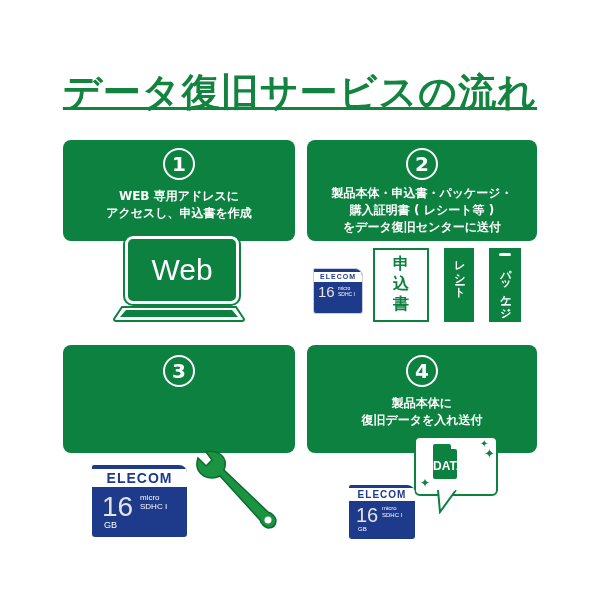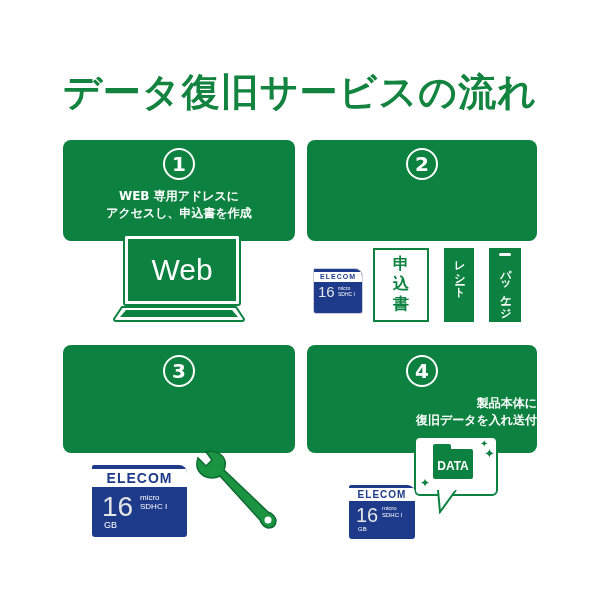--- a/index.html
+++ b/index.html
@@ -1,37 +1,37 @@
 <!DOCTYPE html>
 <html><head>
 <meta charset="utf-8">
 <style>
   html, body { margin:0; padding:0; }
   body { width:600px; height:600px; background:#ffffff; position:relative; overflow:hidden;
          font-family:"DejaVu Sans", sans-serif; }
   .title { position:absolute; left:0; top:68px; width:600px; text-align:center;
-           color:#13843f; font-weight:bold; font-size:38px; letter-spacing:1px; line-height:48px; }
+           color:#13843f; font-weight:bold; font-size:38px; letter-spacing:1px; line-height:48px;text-decoration:underline; }
   .box { position:absolute; background:#0d8240; border-radius:8px; color:#fff; text-align:center; }
   .num { width:28px; height:28px; border:2.5px solid #fff; border-radius:50%; margin:0 auto;
          font-weight:bold; font-size:20px; line-height:28px; }
   .txt { font-weight:bold; font-size:12px; line-height:17px; white-space:pre-line; }
   .b1 { left:63px; top:140px; width:232px; height:101px; }
   .b2 { left:307px; top:140px; width:230px; height:101px; }
   .b3 { left:63px; top:345px; width:232px; height:108px; }
   .b4 { left:307px; top:345px; width:230px; height:108px; }
   .b1 .num, .b2 .num { margin-top:8px; }
   .b3 .num, .b4 .num { margin-top:10px; }
   .b1 .txt { margin-top:8px; }
   .b2 .txt { margin-top:5px; }
   .b3 .txt { margin-top:12px; }
-  .b4 .txt { margin-top:8px;text-align:right; }
+  .b4 .txt { margin-top:8px; }
 
   
   .laptop-screen { position:absolute; left:125px; top:236px; width:108px; height:62px;
-                   background:#0d8240; border:3px solid #fff; outline:2px solid #0d8240; border-radius:1px; }
+                   background:#0d8240; border:3px solid #fff; outline:2px solid #0d8240; border-radius:8px; }
   .laptop-screen span { display:block; text-align:center; color:#fff; font-family:"Liberation Sans", sans-serif;
                    font-size:30px; line-height:62px; }
   .laptop-base { position:absolute; left:112px; top:305px; width:134px; height:18px; }
 
   
   .sd { position:absolute; background:#1e3a8a; border-radius:2px 8px 3px 3px; overflow:hidden; }
   .sd .head { background:#fff; color:#1e3a8a; font-weight:bold; text-align:center;
               font-family:"Liberation Sans", sans-serif; letter-spacing:1px; }
   .sd .cap { color:#e5e5e5; font-family:"Liberation Sans", sans-serif; position:absolute; }
   .sd .small { color:#fff; position:absolute; font-family:"Liberation Sans", sans-serif; font-weight:normal; }
@@ -61,39 +61,42 @@
              color:#fff; font-weight:bold; font-size:11px; writing-mode:vertical-rl; text-align:start;
              padding-top:6px; box-sizing:border-box; line-height:30px; }
   .package { position:absolute; left:489px; top:248px; width:32px; height:74px; background:#0d8240;
              color:#fff; font-weight:bold; font-size:11px; writing-mode:vertical-rl;
              padding-top:14px; box-sizing:border-box; line-height:32px; }
   .hanger { position:absolute; left:499px; top:253px; width:12px; height:3px; background:#fff; border-radius:2px; }
 
   
   .bubble { position:absolute; left:414px; top:436px; width:80px; height:56px; border:2px solid #0d8240;
             border-radius:6px; background:#fff; }
-  .folder { position:absolute; left:433px; top:449px; width:40px; height:30px; background:#0d8240; border-radius:2px;
+  .folder { position:absolute; left:433px; top:449px; width:24px; height:30px; background:#0d8240; border-radius:2px;
             color:#fff; font-weight:bold; font-size:12px; font-family:"Liberation Sans", sans-serif;
             text-align:center; line-height:34px; }
   .folder-tab { position:absolute; left:433px; top:444px; width:18px; height:8px; background:#0d8240; border-radius:2px 2px 0 0; }
   .sparkle { position:absolute; color:#0d8240; font-size:10px; line-height:10px; }
 </style>
 </head>
 <body>
 
 <div class="title">データ復旧サービスの流れ</div>
 
 <div class="box b1">
   <div class="num">1</div>
   <div class="txt">WEB 専用アドレスに
 アクセスし、申込書を作成</div>
 </div>
 
 <div class="box b2">
   <div class="num">2</div>
+  <div class="txt">製品本体・申込書・パッケージ・
+購入証明書 ( レシート等 )
+をデータ復旧センターに送付</div>
 </div>
 
 <div class="box b3">
   <div class="num">3</div>
 </div>
 
 <div class="box b4">
   <div class="num">4</div>
   <div class="txt">製品本体に
 復旧データを入れ送付</div>

